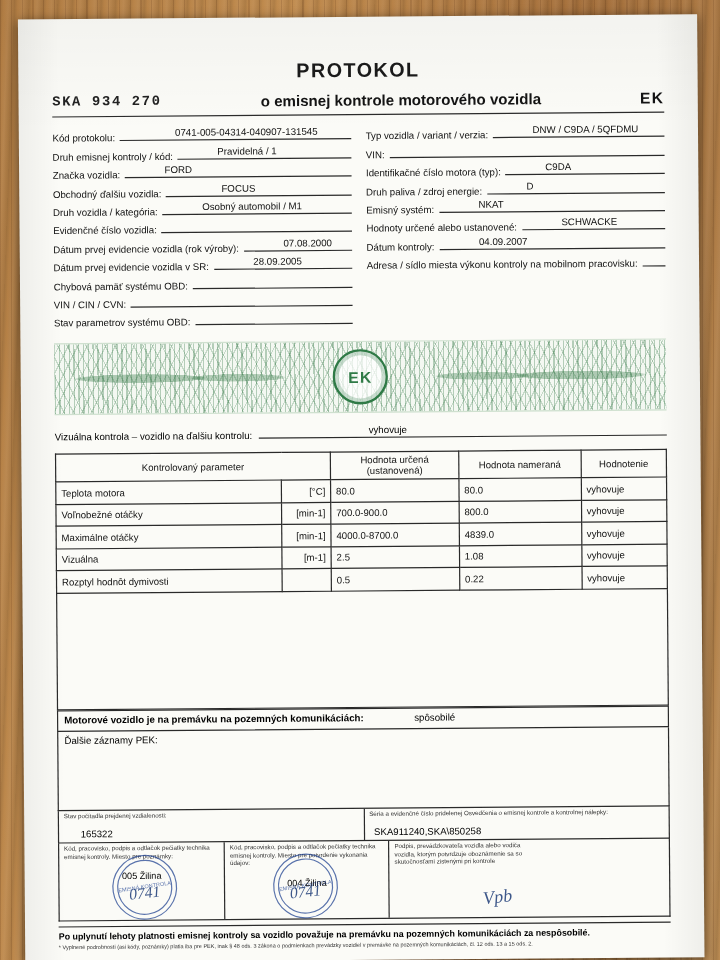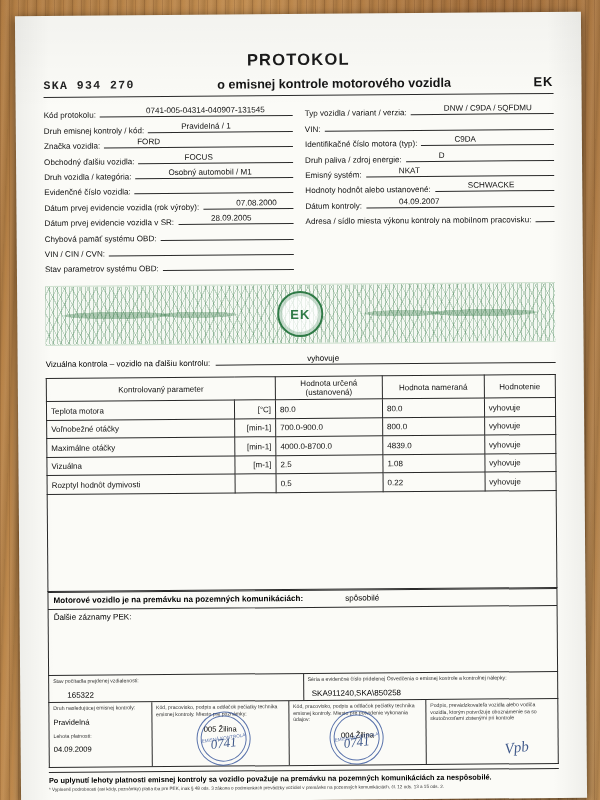--- a/index.html
+++ b/index.html
@@ -274,21 +274,21 @@
               <span class="fval">D</span>
             </span>
           </div>
           <div class="frow">
             <span class="flabel">Emisný systém:</span>
             <span class="fline">
               <span class="fval">NKAT</span>
             </span>
           </div>
           <div class="frow">
-            <span class="flabel">Hodnoty hodnôt alebo ustanovené:</span>
+            <span class="flabel">Hodnoty určené alebo ustanovené:</span>
             <span class="fline">
               <span class="fval">SCHWACKE</span>
             </span>
           </div>
           <div class="frow">
             <span class="flabel">Dátum kontroly:</span>
             <span class="fline">
               <span class="fval">04.09.2007</span>
             </span>
           </div>
@@ -383,27 +383,20 @@
         <div class="tiny">Stav počítadla prejdenej vzdialenosti:</div>
         <div class="cellval">165322</div>
       </div>
       <div class="cell">
         <div class="tiny">Séria a evidenčné číslo pridelenej Osvedčenia o emisnej kontrole a kontrolnej nálepky:</div>
         <div class="cellval c">SKA911240,SKA\850258</div>
       </div>
     </div>
 
     <div class="fourcol">
-      <div class="cell c1">
-        <div class="tiny">Druh nasledujúcej
-emisnej kontroly:</div>
-        <div class="subline">Pravidelná</div>
-        <div class="sublabel">Lehota platnosti:</div>
-        <div class="subline">04.09.2009</div>
-      </div>
 
       <div class="cell c2">
         <div class="tiny">Kód, pracovisko, podpis a odtlačok pečiatky technika emisnej kontroly. Miesto pre poznámky:</div>
         <div class="centnum">005  Žilina</div>
         <div class="stamp" style="width:52px;height:52px;left:44px;top:10px;">
           <div class="stamp-ring"></div>
           <div>EMISNÁ KONTROLA</div>
         </div>
         <div class="sig" style="left:58px;top:34px;">0741</div>
       </div>

